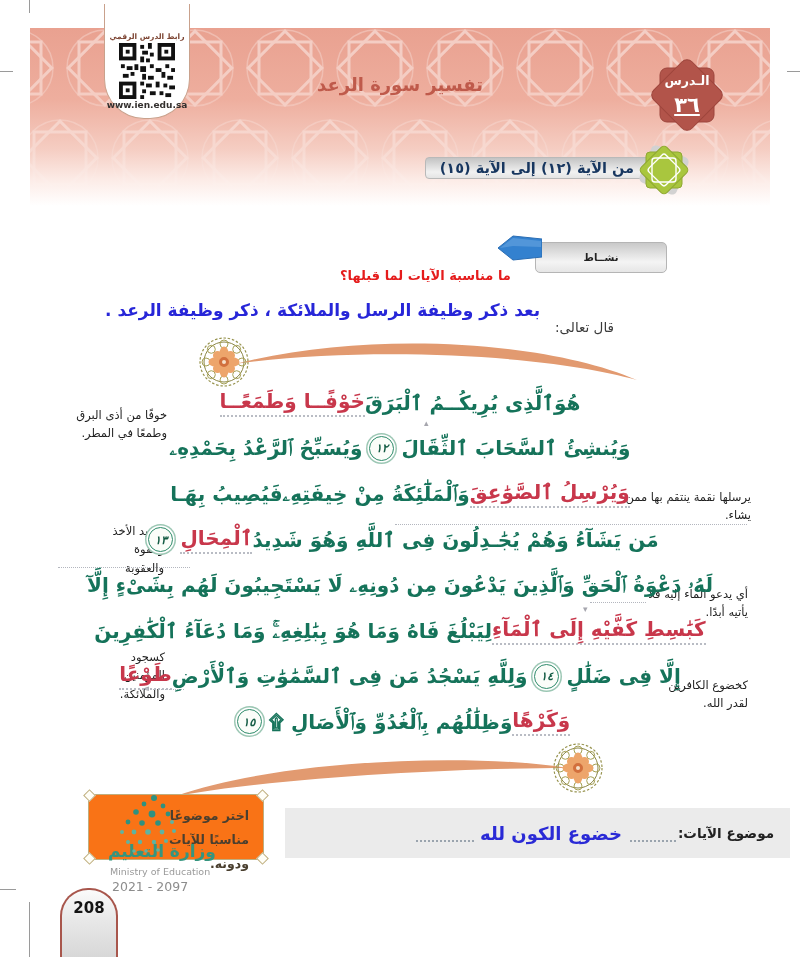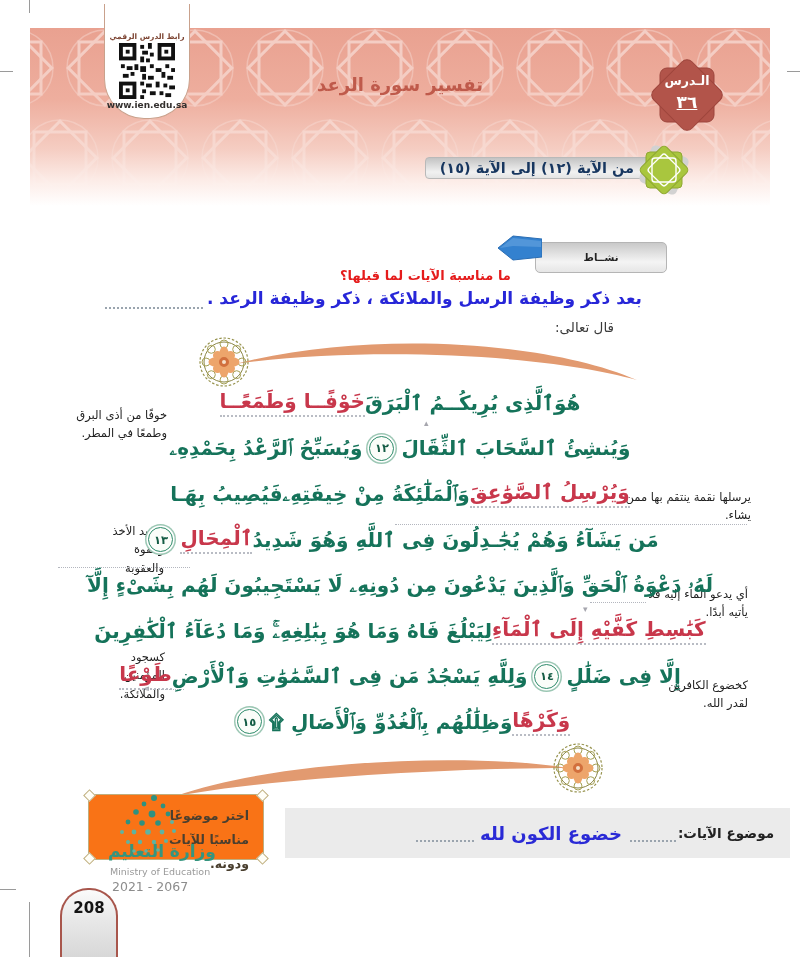--- a/index.html
+++ b/index.html
@@ -28,21 +28,21 @@
   .page-title{
     position:absolute;left:250px;top:74px;width:300px;text-align:center;
     font-size:18px;font-weight:bold;color:#bf5a4b;z-index:5;
   }
   .lesson-badge{position:absolute;left:650px;top:56px;width:74px;height:78px;z-index:5;}
   .lesson-badge .txt{
     position:absolute;left:0;top:16px;width:74px;text-align:center;color:#ffffff;
     font-weight:bold;line-height:1.45;z-index:2;
   }
   .lesson-badge .l1{font-size:12.5px;display:block;}
-  .lesson-badge .l2{font-size:17px;display:block;text-decoration:underline;}
+  .lesson-badge .l2{font-size:21px;display:block;text-decoration:underline;}
   
   .section-banner{
     position:absolute;left:425px;top:157px;width:244px;height:22px;
     background:linear-gradient(180deg,#c3c3c3,#f1f1f1 70%,#e4e4e4);
     border:1px solid #b9b9b9;border-radius:4px;z-index:4;
     display:flex;align-items:center;justify-content:flex-start;
     direction:rtl;padding-right:34px;box-sizing:border-box;
     font-size:14.5px;font-weight:bold;color:#17365f;white-space:nowrap;
   }
   .section-medallion{position:absolute;left:634px;top:140px;z-index:5;}
@@ -53,22 +53,22 @@
     border:1px solid #b5b5b5;border-radius:5px;z-index:4;
     display:flex;align-items:center;justify-content:center;
     font-size:10px;font-weight:bold;color:#222222;letter-spacing:1px;
   }
   .activity-arrow{position:absolute;left:498px;top:233px;z-index:5;}
   .activity-question{
     position:absolute;left:340px;top:268px;width:302px;text-align:left;direction:rtl;
     font-size:13px;font-weight:bold;color:#e51c1c;
   }
   .answer-row{
-    position:absolute;left:105px;top:281px;width:537px;height:28px;z-index:3;
-    display:flex;flex-direction:row;direction:rtl;align-items:flex-end;
+    position:absolute;left:105px;top:299px;width:537px;height:28px;z-index:3;
+    display:flex;flex-direction:column;direction:rtl;align-items:flex-end;
   }
   .answer-text{
     font-size:17px;font-weight:bold;color:#2726d8;white-space:nowrap;line-height:1.3;
     font-family:"DejaVu Sans",sans-serif;
   }
   .dotted-fill{flex:1;border-bottom:2px dotted #9aa4ae;height:20px;margin-right:4px;}
   .qala{
     position:absolute;left:555px;top:319px;width:95px;text-align:left;direction:rtl;
     font-size:13.5px;color:#3a3a3a;
   }
@@ -80,21 +80,21 @@
     height:45.6px;display:flex;justify-content:center;align-items:center;
     white-space:nowrap;font-weight:bold;font-size:20px;direction:rtl;
   }
   .seg.green{color:#15735a;}
   .seg.red{color:#c8374b;}
   .seg.noted{border-bottom:2px dotted #b9bcc4;padding-bottom:2px;}
   .ayah{
     display:inline-flex;align-items:center;justify-content:center;
     min-width:23px;height:23px;border:1.5px solid #2e8b6a;border-radius:50%;
     box-shadow:0 0 0 1.5px #ffffff,0 0 0 3px #9cc7b4;
-    font-size:11.5px;font-weight:bold;color:#145c44;background:#fbfdf9;margin:0 7px;
+    font-size:11.5px;font-weight:bold;color:#145c44;background:#fbfdf9;margin:0 7px;font-style:italic;
   }
   
   .mnote{
     position:absolute;font-size:11.5px;color:#1f1f1f;line-height:1.6;
     text-align:right;direction:rtl;z-index:2;
   }
   .leader{position:absolute;border-top:1.5px dotted #b3b6be;z-index:1;}
   .leader-arrow{position:absolute;color:#a6a6ae;font-size:9px;z-index:2;}
   
   .swoosh{position:absolute;z-index:1;}
@@ -431,17 +431,17 @@
         <circle cx="70" cy="52" r="2.2"></circle>
       <circle cx="82" cy="51" r="2"></circle>
         <circle cx="50" cy="61" r="1.8"></circle>
         <circle cx="62" cy="61" r="1.8"></circle>
         <circle cx="74" cy="60" r="1.8"></circle>
     </g>
   </svg>
 </div>
 <div class="moe-ar">وزارة التعليم</div>
 <div class="moe-en">Ministry of Education</div>
-<div class="moe-year">2021 - 2067</div>
+<div class="moe-year">2021 - 2097</div>
 
 <div class="page-arch">
   <div class="page-num">208</div>
 </div>
 
 </body></html>

